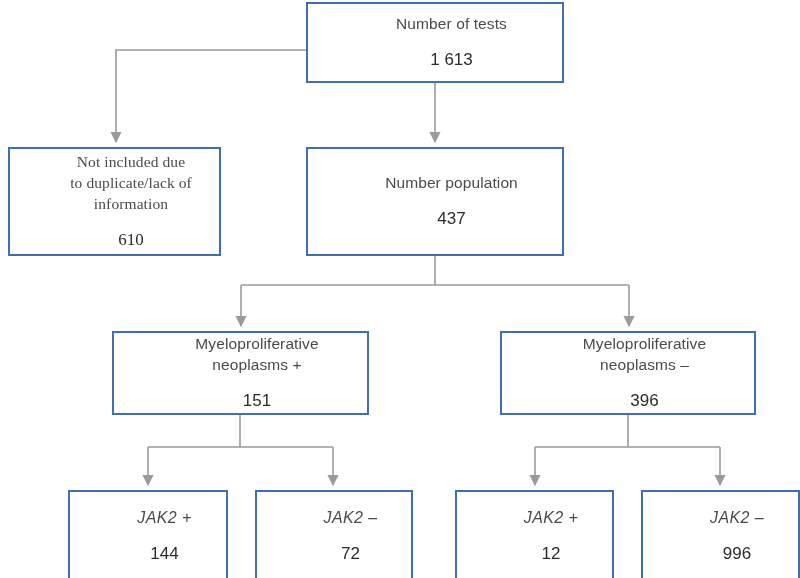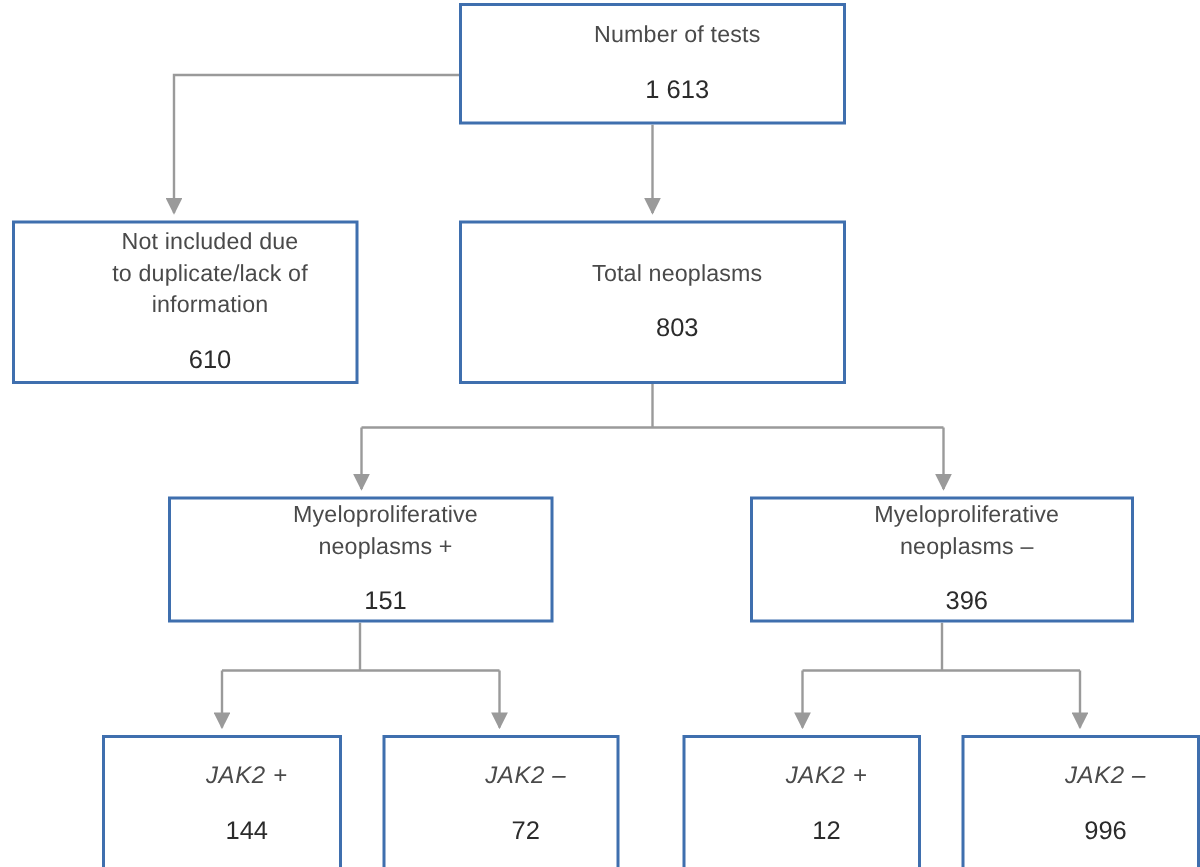--- a/index.html
+++ b/index.html
@@ -49,21 +49,21 @@
   }
   .node-value {
     color: #2b2b2b;
     font-size: 17px;
     line-height: 1.3;
     margin-top: 14px;
   }
 
   
   #node-tests        { left: 306px; top: 2px;   width: 258px; height: 81px; }
-  #node-excluded     { left: 8px;   top: 147px; width: 231px; height: 109px; }
+  #node-excluded     { left: 8px;   top: 147px; width: 213px; height: 109px; font-family: Liberation Serif, serif; }
   #node-population   { left: 306px; top: 147px; width: 258px; height: 109px; }
   #node-mpn-pos      { left: 112px; top: 331px; width: 257px; height: 84px; }
   #node-mpn-neg      { left: 500px; top: 331px; width: 256px; height: 84px; }
   #node-jak2-a       { left: 68px;  top: 490px; width: 160px; height: 92px; }
   #node-jak2-b       { left: 255px; top: 490px; width: 158px; height: 92px; }
   #node-jak2-c       { left: 455px; top: 490px; width: 159px; height: 92px; }
   #node-jak2-d       { left: 641px; top: 490px; width: 159px; height: 92px; }
 </style>
 </head>
 <body>
@@ -113,22 +113,22 @@
   </div>
 
   <div class="node" id="node-excluded">
     <div class="node-label">Not included due
 to duplicate/lack of
 information</div>
     <div class="node-value">610</div>
   </div>
 
   <div class="node" id="node-population">
-    <div class="node-label">Total neoplasms</div>
-    <div class="node-value">803</div>
+    <div class="node-label">Number population</div>
+    <div class="node-value">437</div>
   </div>
 
   <div class="node" id="node-mpn-pos">
     <div class="node-label">Myeloproliferative
 neoplasms +</div>
     <div class="node-value">151</div>
   </div>
 
   <div class="node" id="node-mpn-neg">
     <div class="node-label">Myeloproliferative

